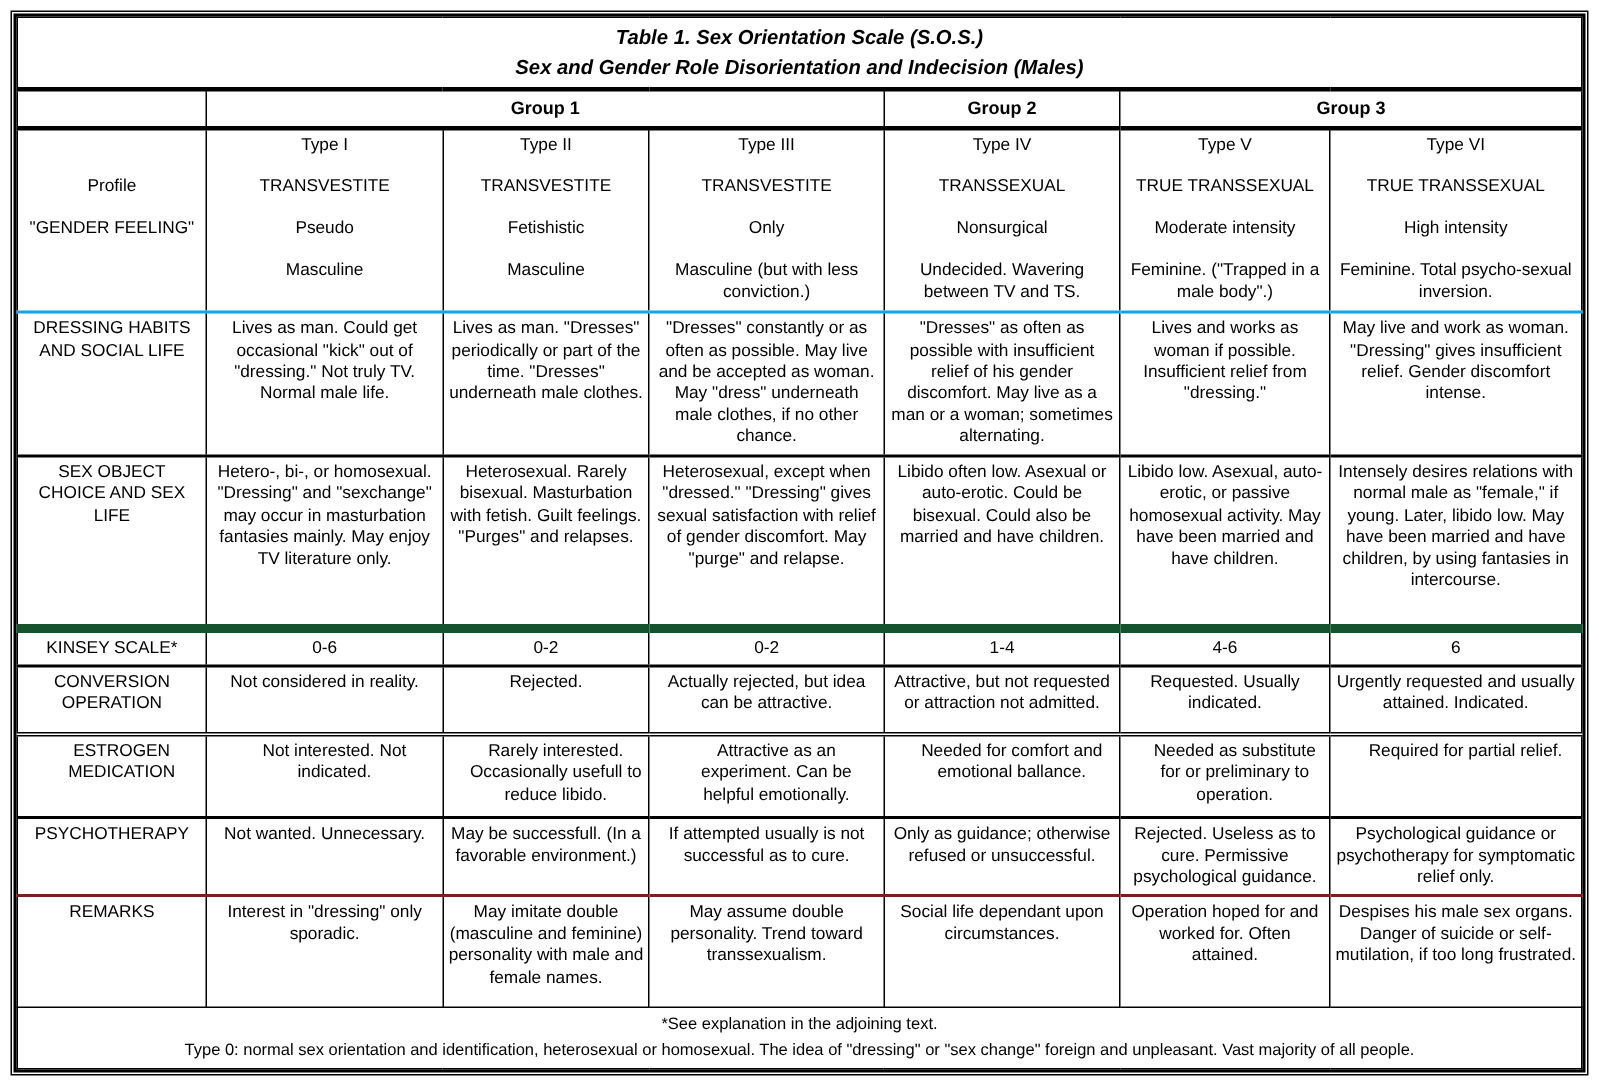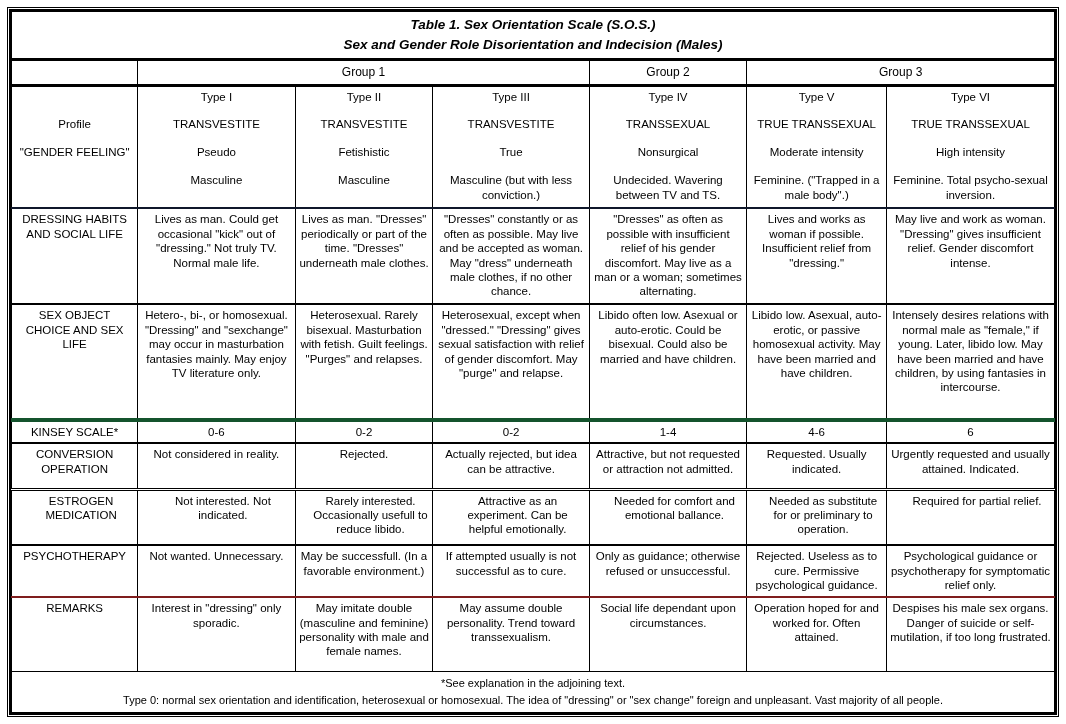--- a/index.html
+++ b/index.html
@@ -34,24 +34,24 @@
   tr.r-rem    { height:73px; }
   tr.r-foot   { height:39px; }
 
   .title-cell {
     font-weight:bold; font-style:italic; font-size:13.5px;
     vertical-align:middle; line-height:1.45;
     border-bottom:3px solid #000 !important;
     border-radius:20px;
   }
   tr.r-group td { border-bottom:3px solid #000; vertical-align:middle; }
-  .group-cell { font-weight:normal; font-size:12px; }
-  tr.r-profile td { border-bottom:2px solid #0f172a; }
+  .group-cell { font-weight:bold; font-size:12px; }
+  tr.r-profile td { border-bottom:2px solid #0ea5e9; }
   tr.r-dress td   { border-bottom:2px solid #000; }
-  tr.r-sex td     { border-bottom:4px solid #14532d; }
+  tr.r-sex td     { border-bottom:6px solid #14532d; }
   tr.r-kinsey td  { border-bottom:2px solid #000; vertical-align:middle; }
   tr.r-conv td    { border-bottom:3px double #000; }
   tr.r-estro td   { border-bottom:2px solid #000;padding-left:16px; }
   tr.r-psych td   { border-bottom:2px solid #7f1d1d; }
   tr.r-rem td     { border-bottom:1px solid #000; }
 
   
   td.v-double { border-left:3px double #000;margin-top:48px; }
   td.v-thick  { border-left:2px solid #000; }
 
@@ -109,21 +109,21 @@
           </td>
           <td>
             <div class="pslot pslot-first">Type II</div>
             <div class="pslot">TRANSVESTITE</div>
             <div class="pslot">Fetishistic</div>
             <div class="pslot">Masculine</div>
           </td>
           <td class="v-double">
             <div class="pslot pslot-first">Type III</div>
             <div class="pslot">TRANSVESTITE</div>
-            <div class="pslot">True</div>
+            <div class="pslot">Only</div>
             <div class="pslot">Masculine (but with less conviction.)</div>
           </td>
           <td class="v-thick">
             <div class="pslot pslot-first">Type IV</div>
             <div class="pslot">TRANSSEXUAL</div>
             <div class="pslot">Nonsurgical</div>
             <div class="pslot">Undecided. Wavering between TV and TS.</div>
           </td>
           <td class="v-thick">
             <div class="pslot pslot-first">Type V</div>

